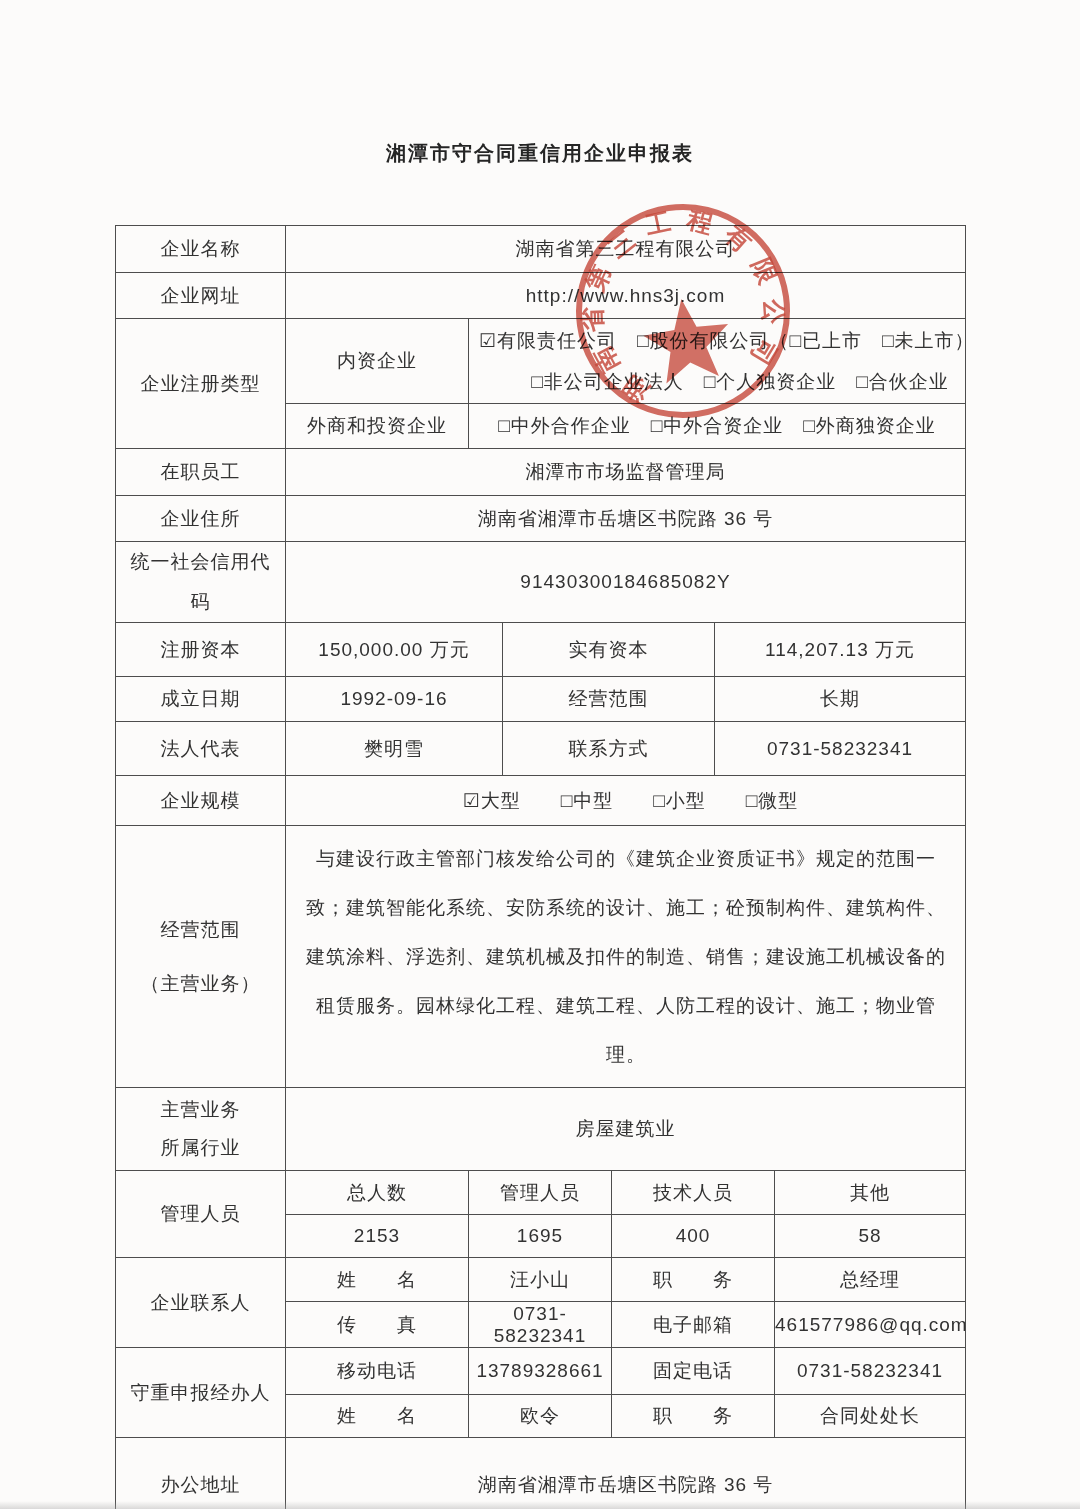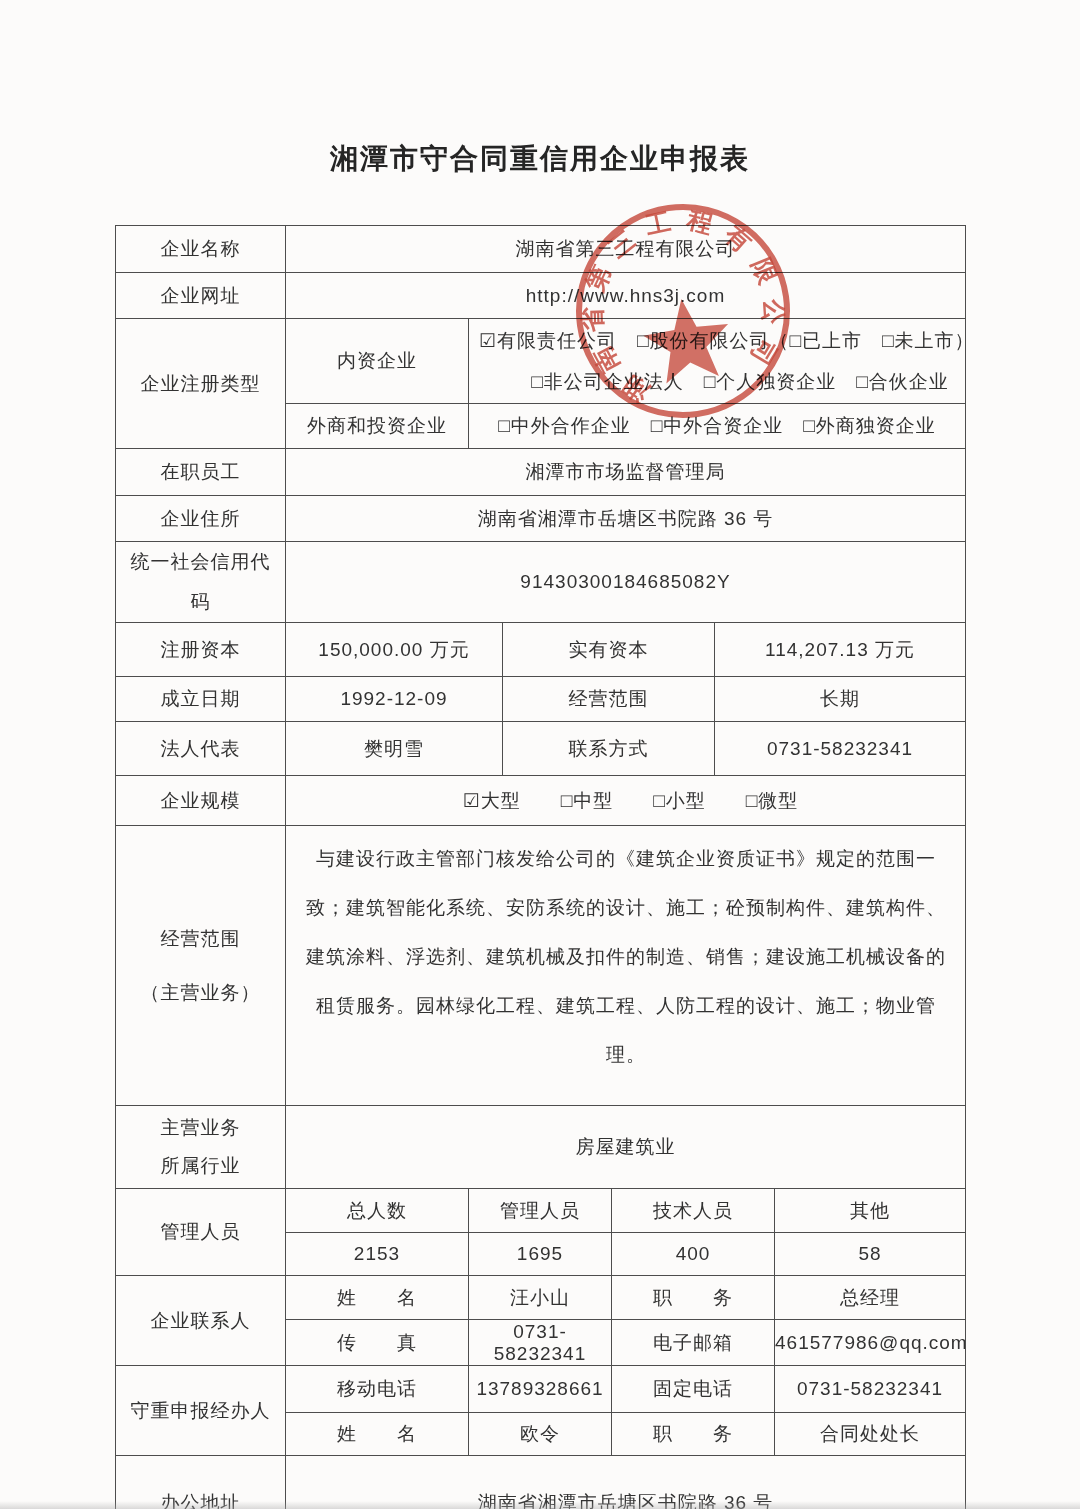--- a/index.html
+++ b/index.html
@@ -8,21 +8,21 @@
     position: relative;
     background: #fcfbfa;
     font-family: "Liberation Sans", sans-serif;
     color: #333;
     overflow: hidden;
   }
   .page-title {
     position: absolute;
     top: 140px; left: 0; width: 1080px;
     text-align: center;
-    font-size: 28px;
+    font-size: 20px;
     font-weight: 600;
     letter-spacing: 2px;
     color: #252525;
   }
   table.form {
     position: absolute;
     left: 115px; top: 225px;
     width: 850px;
     border-collapse: collapse;
     table-layout: fixed;
@@ -35,21 +35,21 @@
     vertical-align: middle;
     color: #323232;
     overflow: hidden;
   }
   td.lbl { color: #2f2f2f; }
   td.chk { text-align: left; padding-left: 10px; }
   .chkline { line-height: 41px; white-space: nowrap; }
   .chkline.indent { padding-left: 36px; }
   td.scope-val {
     text-align: justify;
-    padding: 8px 15px 26px 16px;
+    padding: 8px 15px 8px 16px;
     line-height: 49px;
     font-size: 19.5px;
   }
   .two-line div { line-height: 38px; }
   .two-line.wide div { line-height: 40px; }
   
   .seal {
     position: absolute;
     left: 570px; top: 198px;
     width: 226px; height: 226px;
@@ -132,21 +132,21 @@
 
   <tr style="height:54px">
     <td class="lbl">注册资本</td>
     <td colspan="2">150,000.00 万元</td>
     <td colspan="2" class="lbl">实有资本</td>
     <td colspan="2">114,207.13 万元</td>
   </tr>
 
   <tr style="height:45px">
     <td class="lbl">成立日期</td>
-    <td colspan="2">1992-12-09</td>
+    <td colspan="2">1992-09-16</td>
     <td colspan="2" class="lbl">经营范围</td>
     <td colspan="2">长期</td>
   </tr>
 
   <tr style="height:54px">
     <td class="lbl">法人代表</td>
     <td colspan="2">樊明雪</td>
     <td colspan="2" class="lbl">联系方式</td>
     <td colspan="2">0731-58232341</td>
   </tr>

